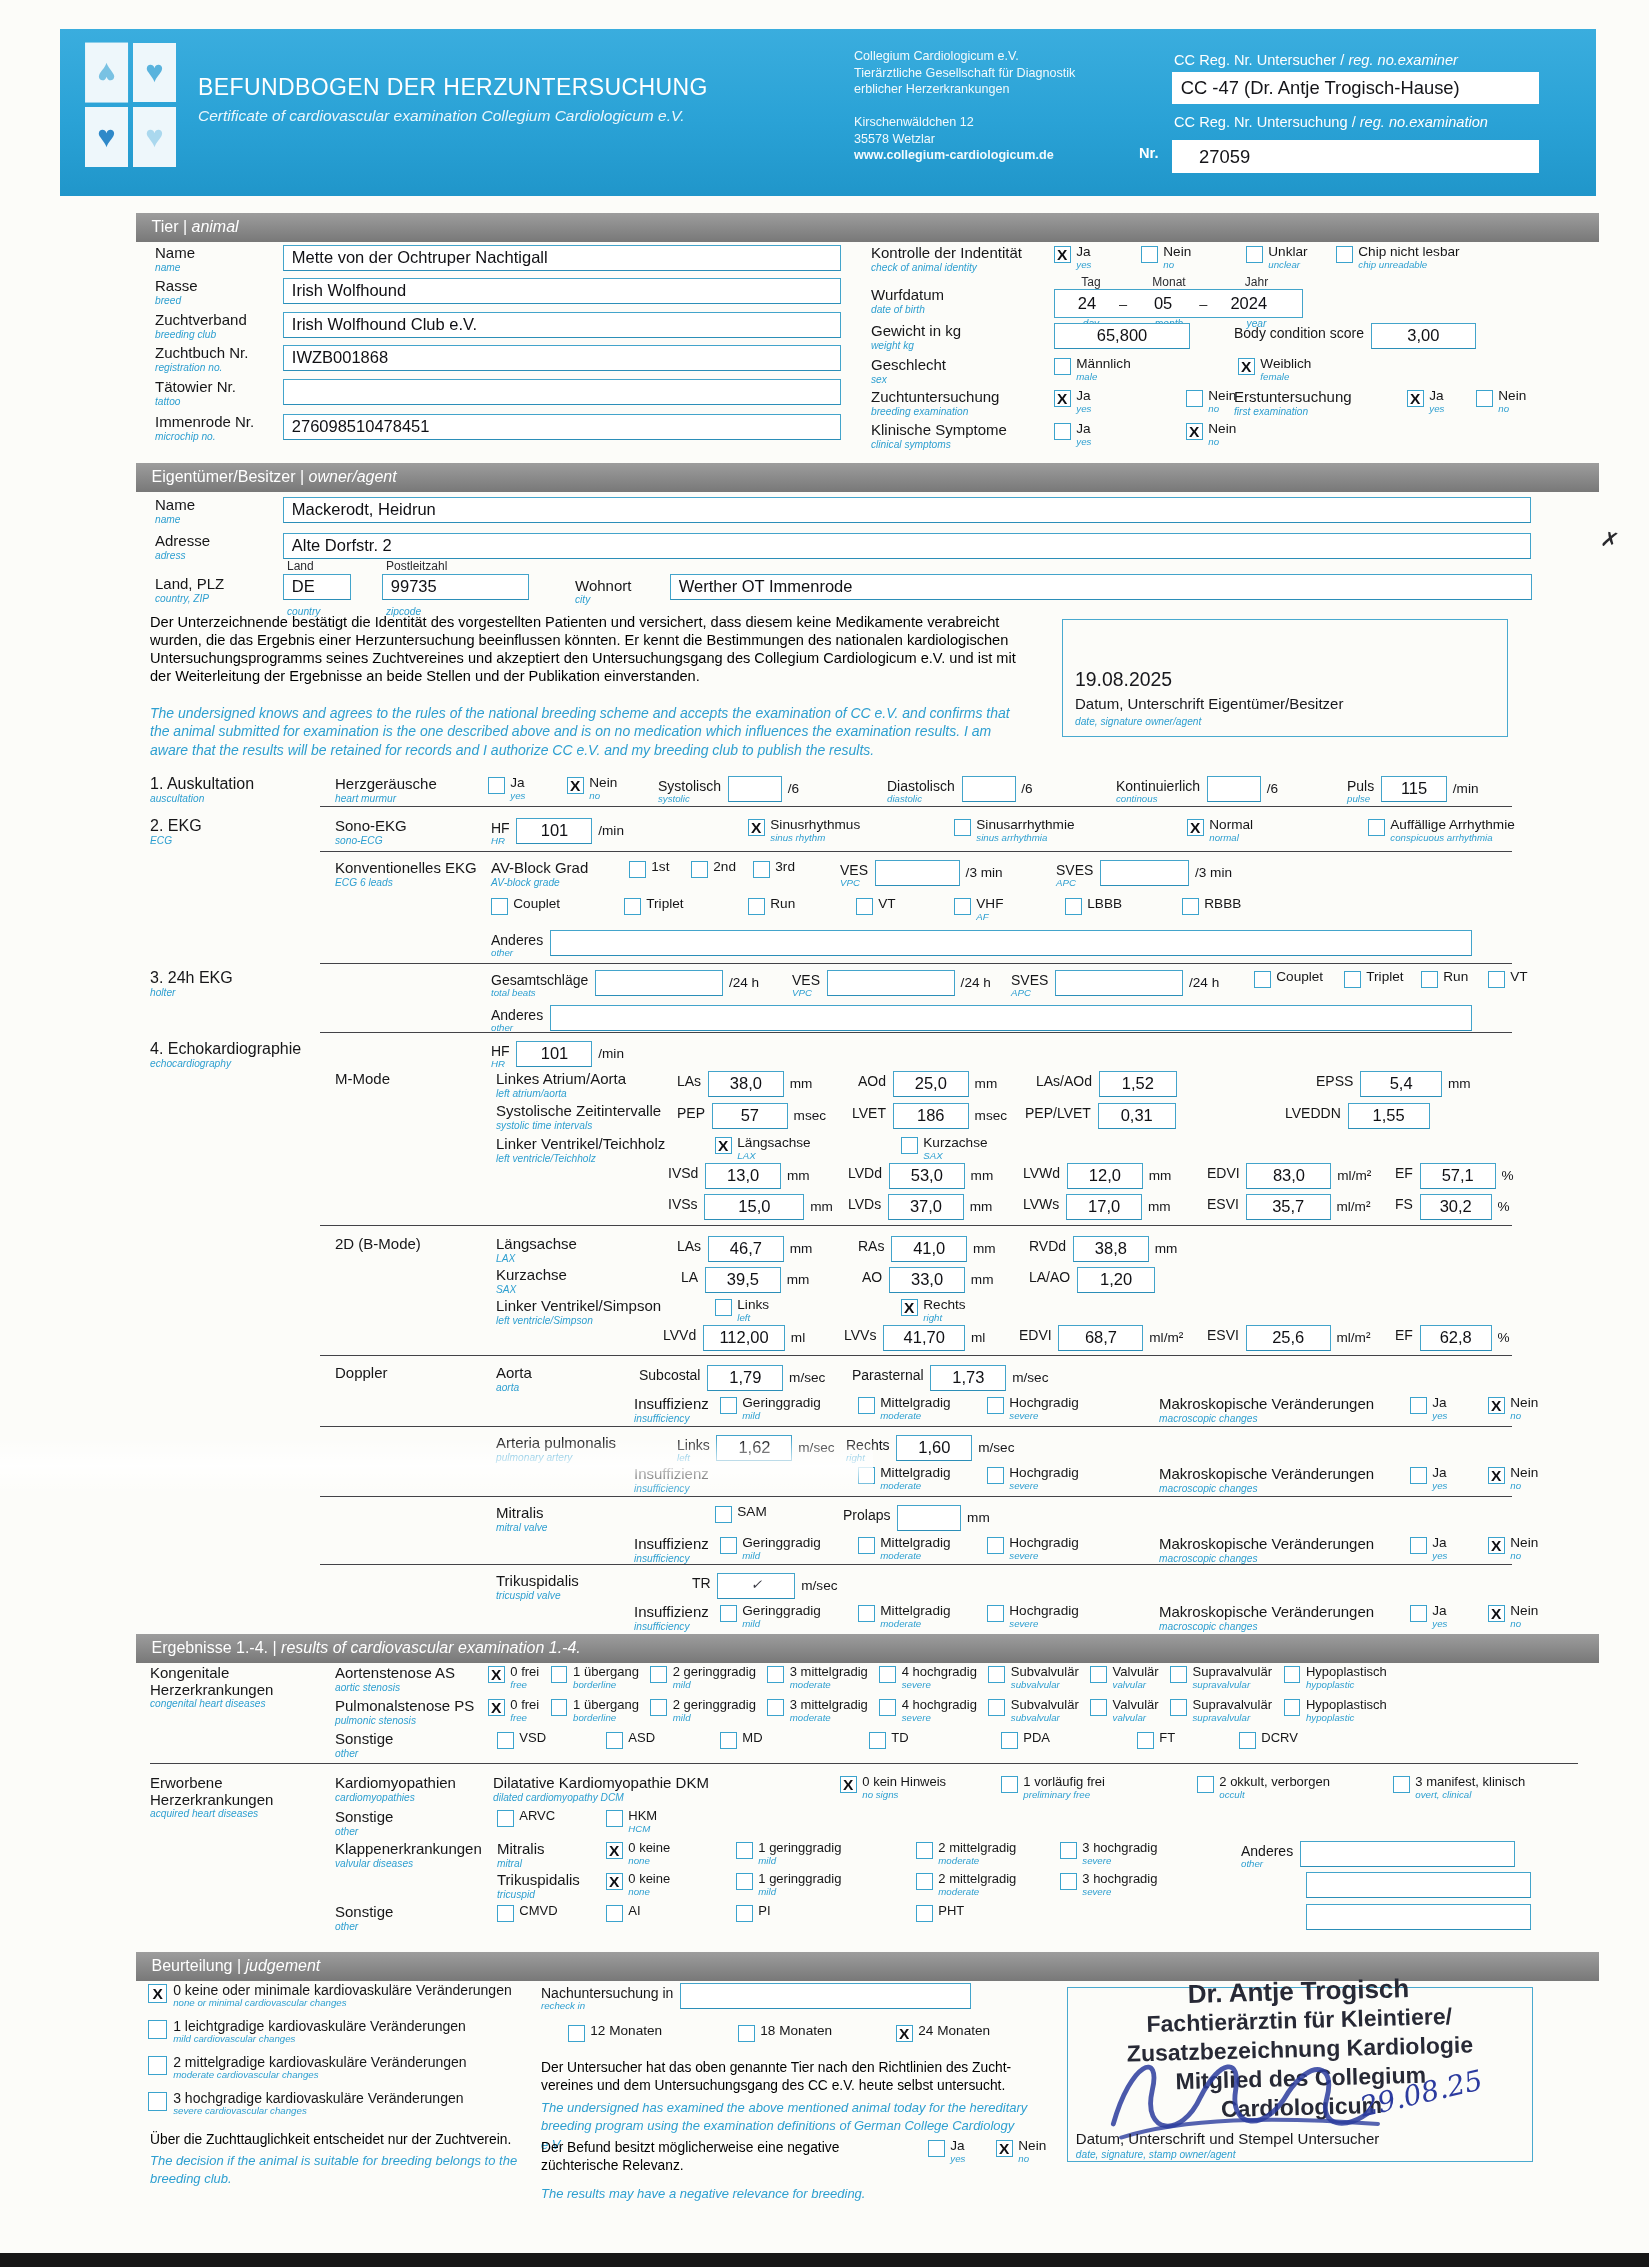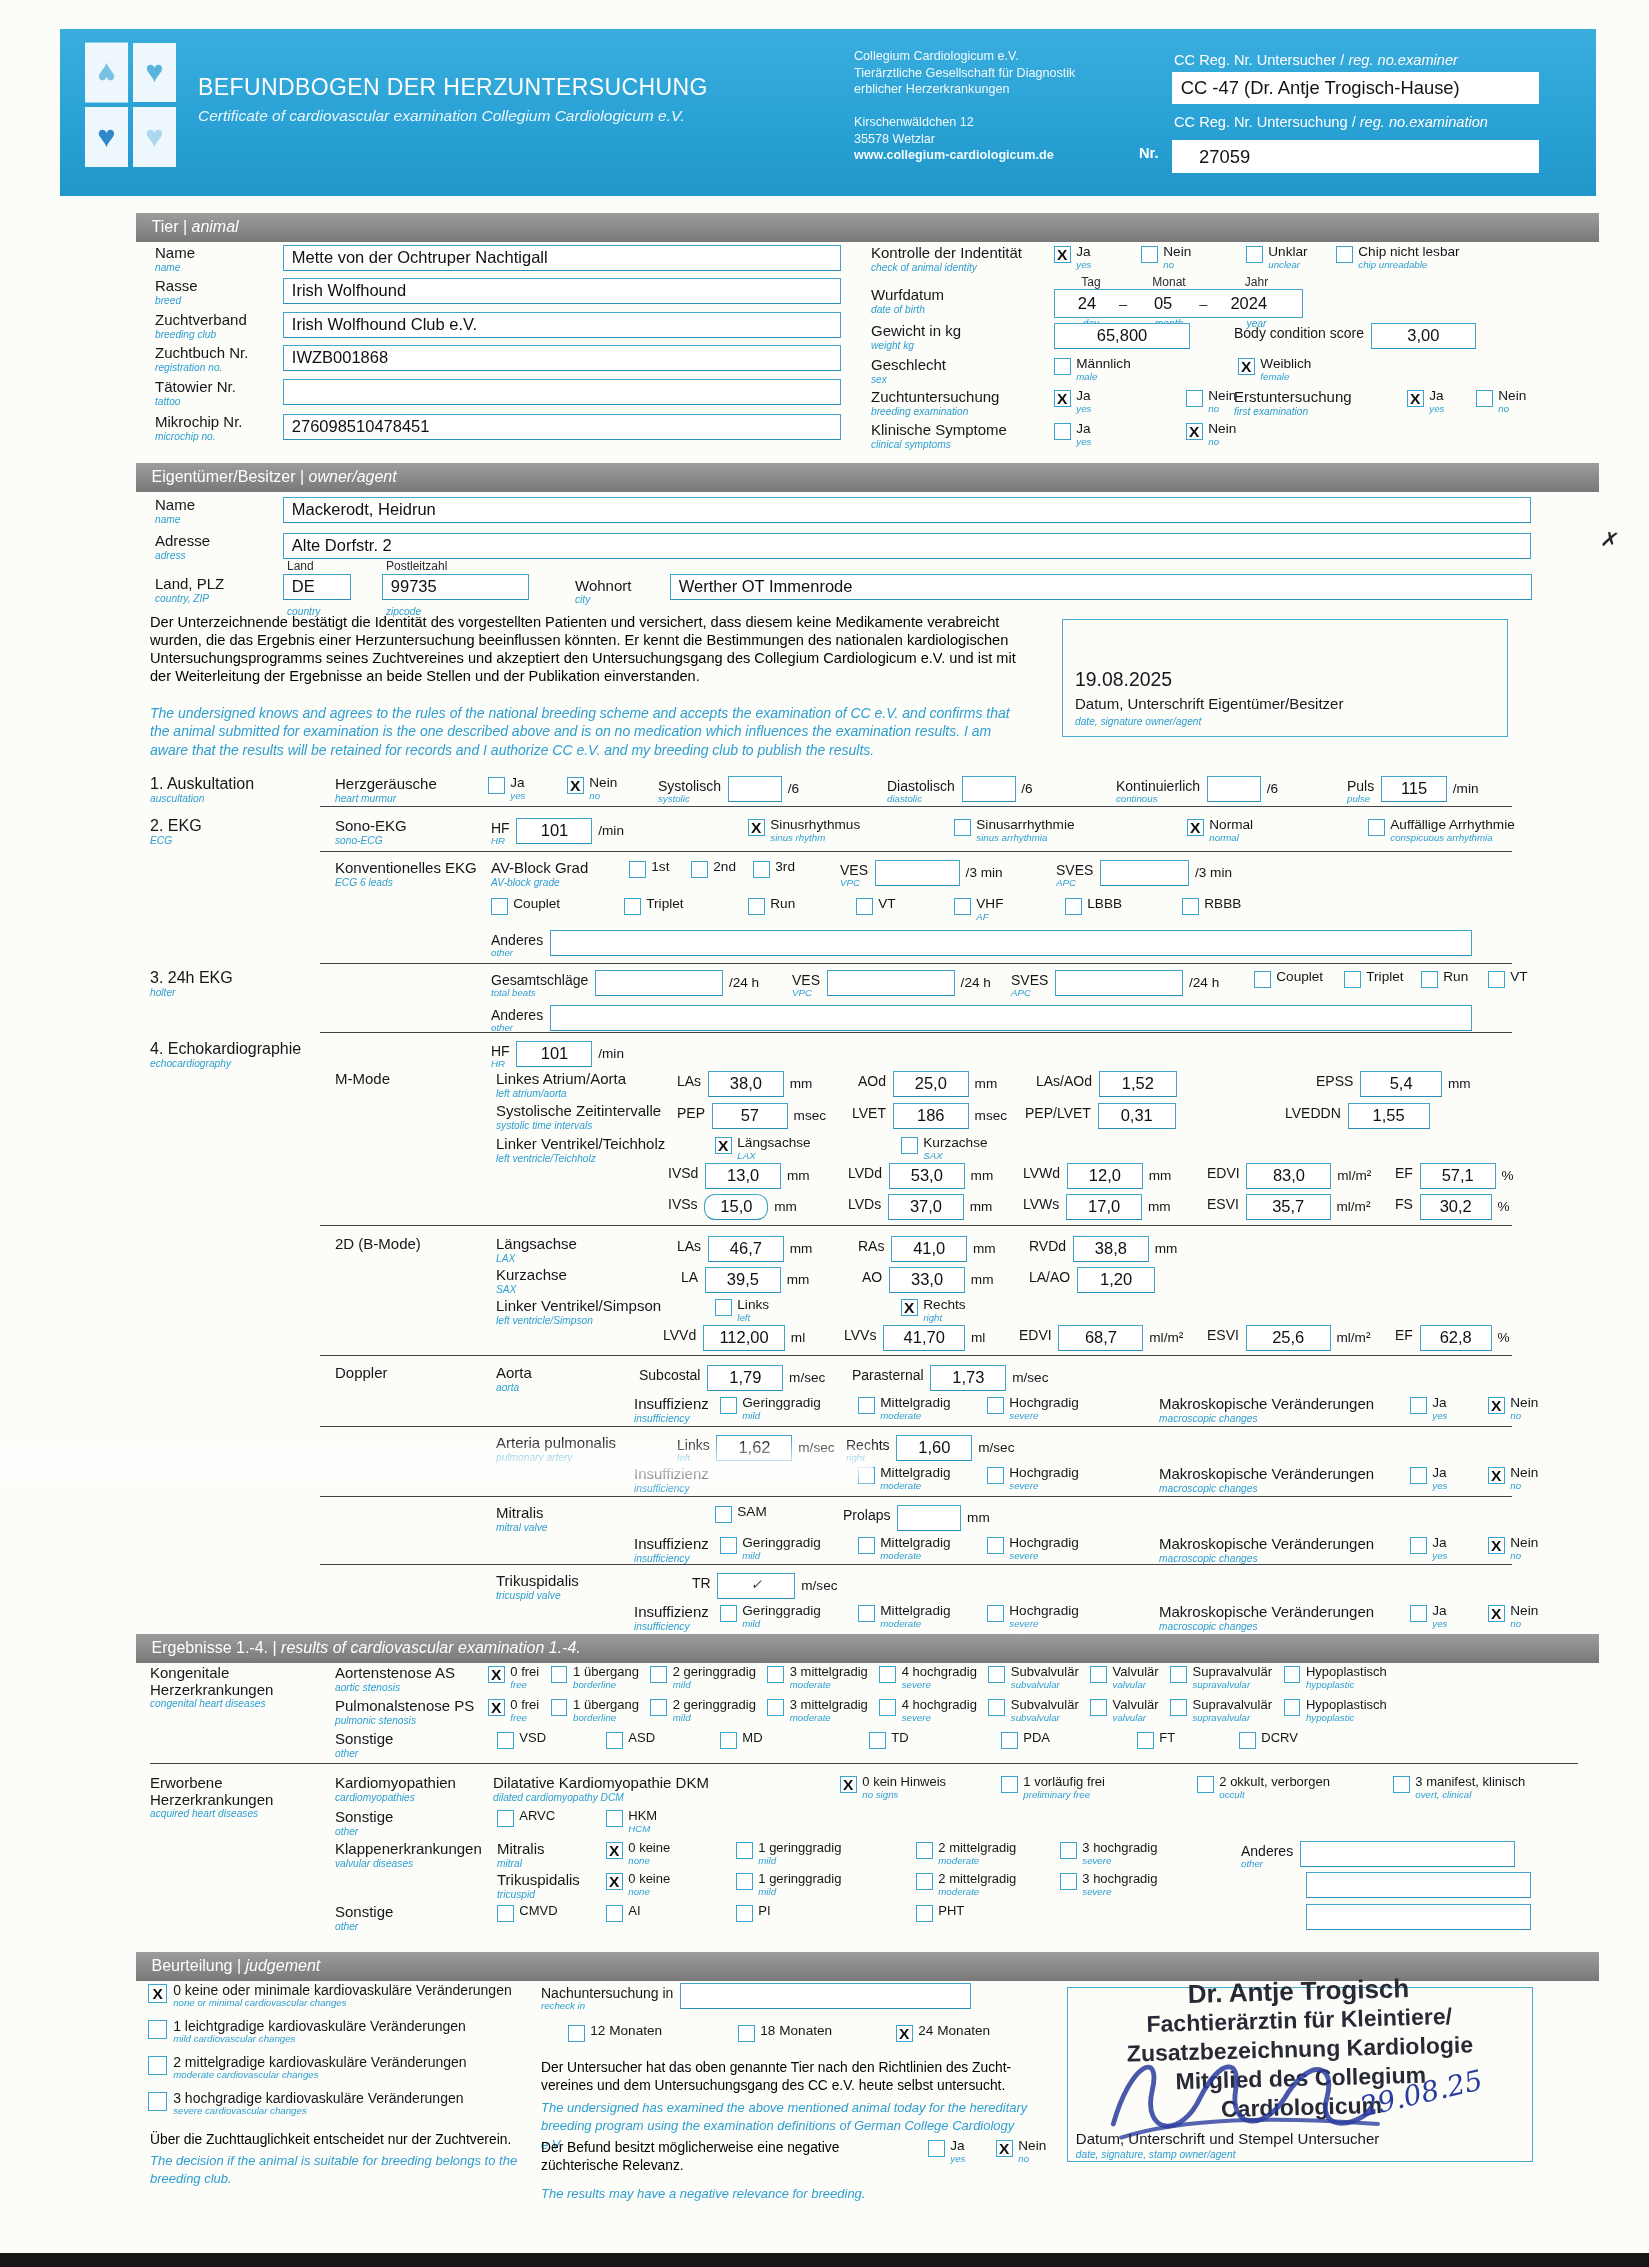--- a/index.html
+++ b/index.html
@@ -158,21 +158,21 @@
       <span class="p lab" style="left:155px">
         <span class="lt">Tätowier Nr.</span>
         <span class="ls">tattoo</span>
       </span>
       <span class="p fld" style="left:283px">
         <span class="fbox tl" style="width: 558px;"></span>
       </span>
     </div>
   <div class="r" style="top:414px">
       <span class="p lab" style="left:155px">
-        <span class="lt">Mikrochip Nr.</span>
+        <span class="lt">Immenrode Nr.</span>
         <span class="ls">microchip no.</span>
       </span>
       <span class="p fld" style="left:283px">
         <span class="fbox tl" style="width: 558px;">276098510478451</span>
       </span>
     </div>
 
   <div class="r" style="top:245px">
     <span class="p lab" style="left:871px">
         <span class="lt">Kontrolle der Indentität</span>
@@ -802,21 +802,21 @@
         </span>
         <span class="fbox" style="width: 76px;">57,1</span>
         <span class="fu">%</span>
       </span>
   </div>
   <div class="r" style="top:1194px">
     <span class="p fld" style="left:668px">
         <span class="fk">
           <span class="fkt">IVSs</span>
         </span>
-        <span class="fbox" style="width: 64px; border-radius: 11px;">15,0</span>
+        <span class="fbox" style="width: 100px;">15,0</span>
         <span class="fu">mm</span>
       </span>
     <span class="p fld" style="left:848px">
         <span class="fk">
           <span class="fkt">LVDs</span>
         </span>
         <span class="fbox" style="width: 76px;">37,0</span>
         <span class="fu">mm</span>
       </span>
     <span class="p fld" style="left:1023px">

